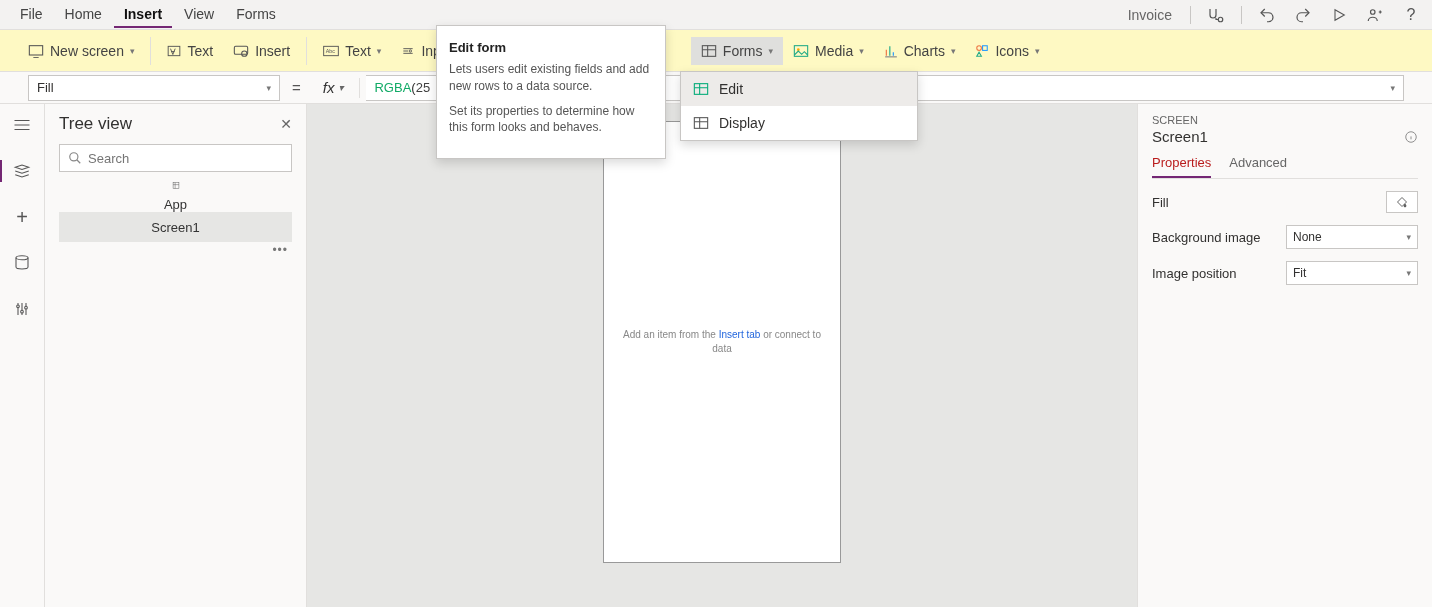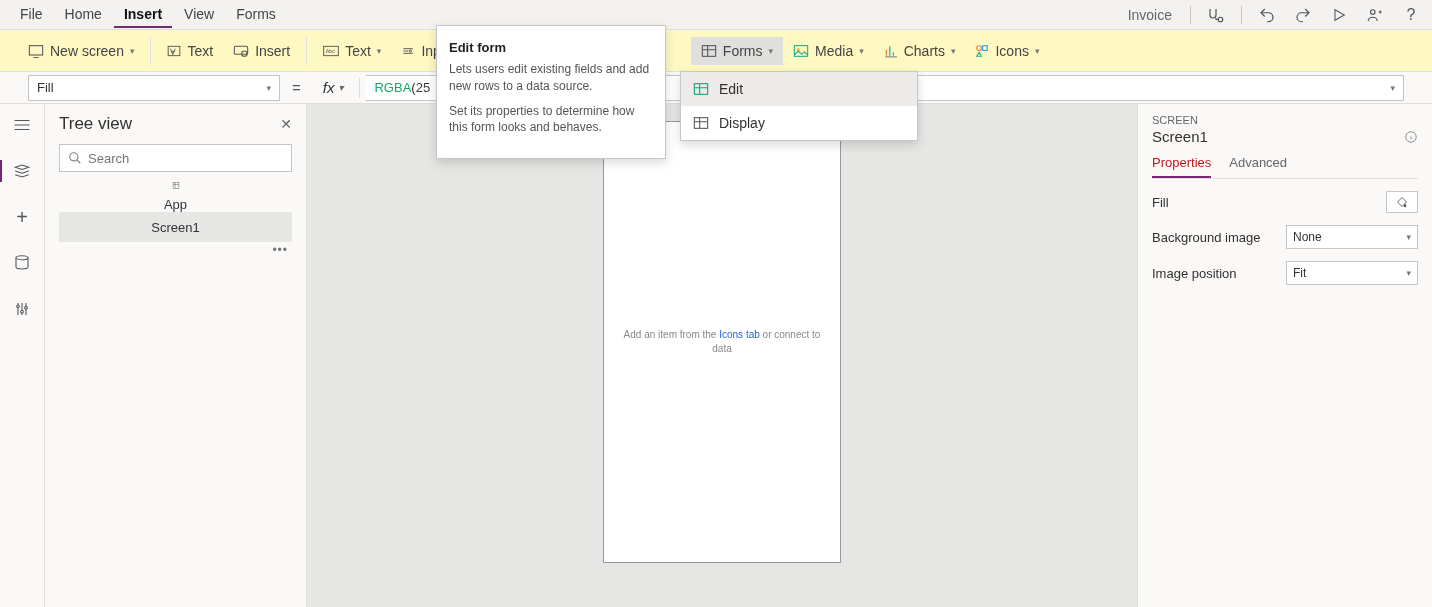--- a/index.html
+++ b/index.html
@@ -276,21 +276,21 @@
           <rect x="2" y="2" width="20" height="14"></rect>
         </svg>
       <span>Screen1</span>
       <span class="more">•••</span>
     </div>
   </div>
 
   <div class="canvas-area">
     <div class="screen-canvas">
       <div class="hint">
-        <span>Add an item from the </span><span class="link">Icons tab</span><span> or connect to data</span>
+        <span>Add an item from the </span><span class="link">Insert tab</span><span> or connect to data</span>
       </div>
     </div>
   </div>
 
   <div class="right-panel">
     <div class="rp-label">SCREEN</div>
     <div class="rp-name">
       <span>Screen1</span>
       <svg width="14" height="14" viewBox="0 0 24 24" fill="none" stroke="#888" stroke-width="1.6">
           <circle cx="12" cy="12" r="9"></circle>

